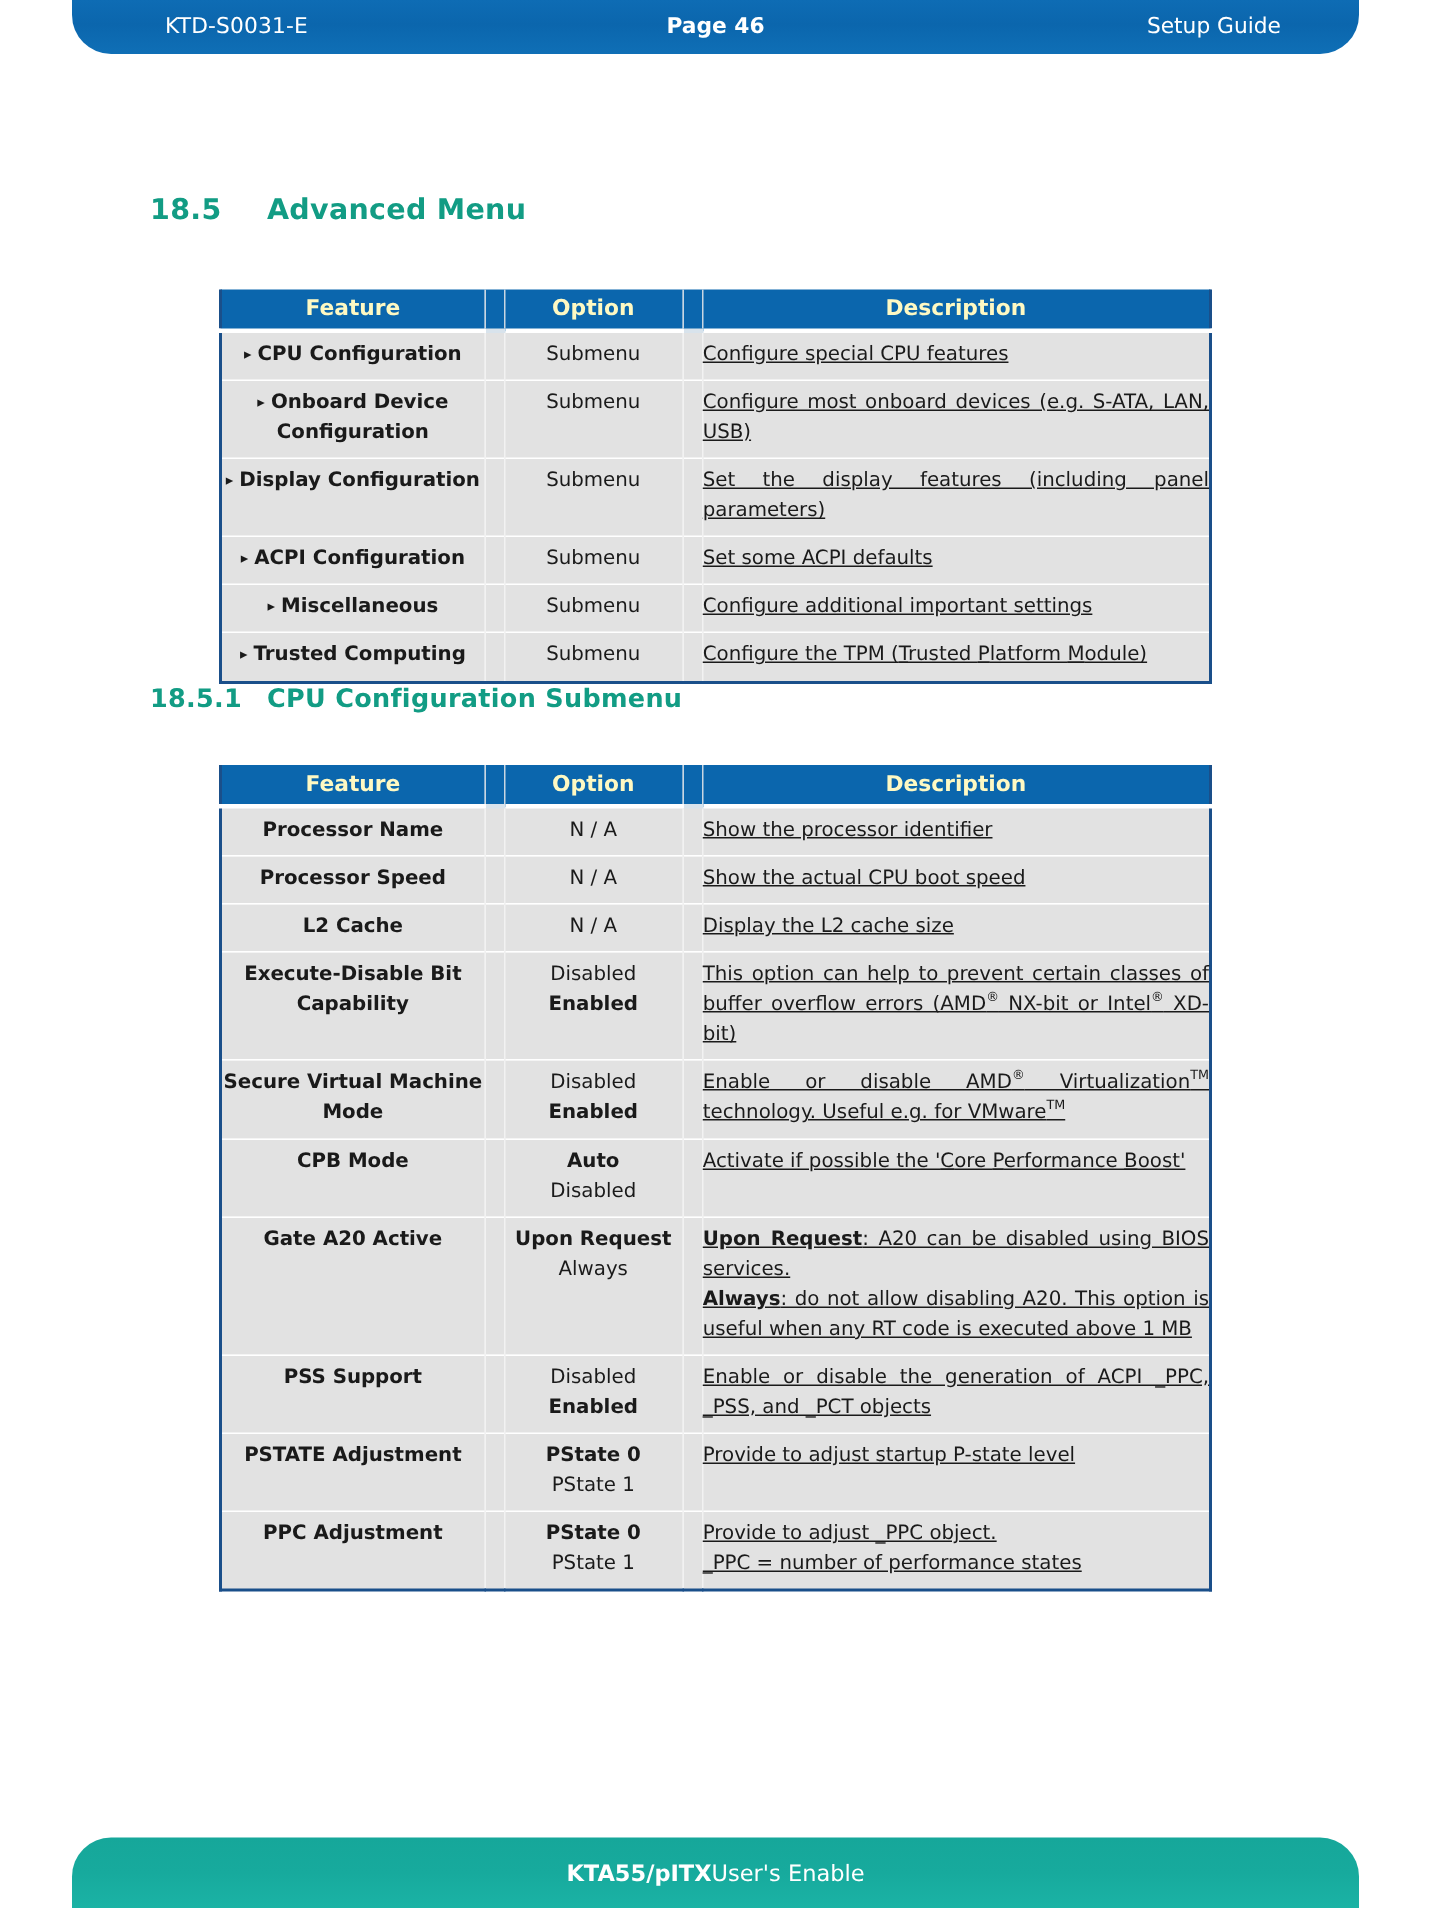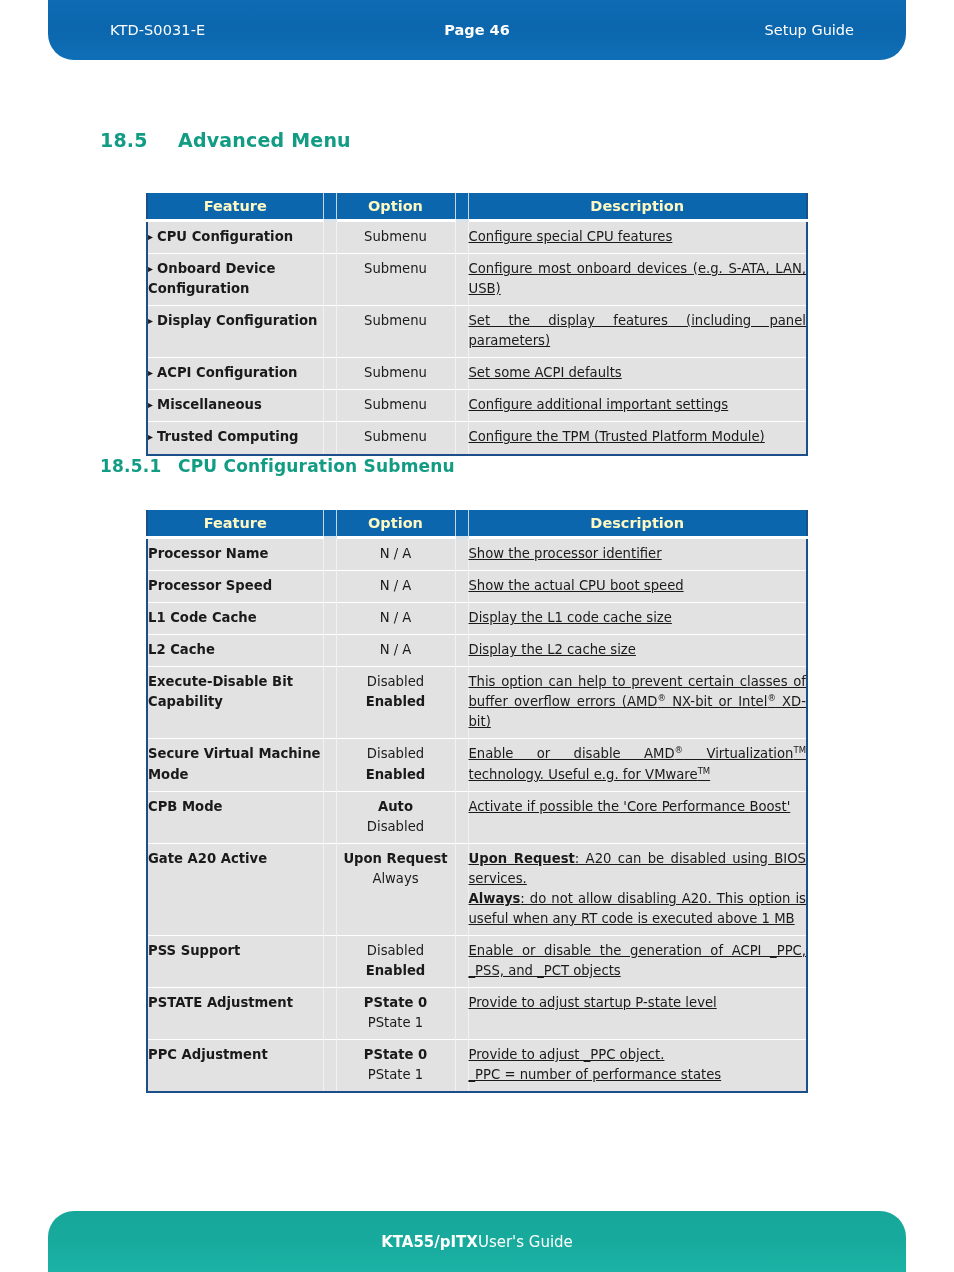--- a/index.html
+++ b/index.html
@@ -14,21 +14,21 @@
     font-family: "DejaVu Sans", sans-serif;
     overflow: hidden;
   }
 
   
   .page-header {
     position: absolute;
     left: 48px;
     top: 0;
     width: 858px;
-    height: 60px;
+    height: 36px;
     background: linear-gradient(180deg, #0e6cb4 0%, #0b66ad 45%, #0f6fb6 100%);
     border-bottom-left-radius: 26px;
     border-bottom-right-radius: 26px;
     color: #ffffff;
     display: flex;
     align-items: center;
   }
   .page-header .hdr-left {
     position: absolute;
     left: 62px;
@@ -47,21 +47,21 @@
     right: 52px;
     font-size: 14.5px;
   }
 
   
   .page-footer {
     position: absolute;
     left: 48px;
     bottom: 0;
     width: 858px;
-    height: 61px;
+    height: 47px;
     background: linear-gradient(180deg, #16a79a 0%, #17aa9d 50%, #1bb3a5 100%);
     border-top-left-radius: 26px;
     border-top-right-radius: 26px;
     color: #ffffff;
     display: flex;
     align-items: center;
     justify-content: center;
     font-size: 15px;
   }
   .page-footer .ft-bold { font-weight: bold; }
@@ -140,21 +140,21 @@
     font-size: 13.2px;
     color: #1a1a1a;
     vertical-align: top;
     padding: 5px 0 6px 0;
     border-top: 1px solid #ffffff;
     line-height: 1.52;
   }
   .doc-table tbody tr:first-child td { border-top: none; }
 
   td.feature {
-    text-align: left;
+    text-align: center;
     color: #0b5fa5;
     font-weight: bold;
     padding-left: 6px;
     padding-right: 10px;
     white-space: normal;
   }
   td.feature .tri {
     display: inline-block;
     margin-right: 4px;
     font-size: 10px;
@@ -326,31 +326,20 @@
           <td class="gapcell"></td>
           <td class="option">
             <span class="opt">N / A</span>
           </td>
           <td class="gapcell"></td>
           <td class="desc">
             <p>Show the actual CPU boot speed</p>
           </td>
         </tr>
         <tr>
-          <td class="feature">L1 Code Cache</td>
-          <td class="gapcell"></td>
-          <td class="option">
-            <span class="opt">N / A</span>
-          </td>
-          <td class="gapcell"></td>
-          <td class="desc">
-            <p>Display the L1 code cache size</p>
-          </td>
-        </tr>
-        <tr>
           <td class="feature">L2 Cache</td>
           <td class="gapcell"></td>
           <td class="option">
             <span class="opt">N / A</span>
           </td>
           <td class="gapcell"></td>
           <td class="desc">
             <p>Display the L2 cache size</p>
           </td>
         </tr>
@@ -440,14 +429,14 @@
             <p>_PPC = number of performance states</p>
           </td>
         </tr>
       </tbody>
   </table>
 
 </div>
 
 <div class="page-footer">
   <span class="ft-bold">KTA55/pITX</span>
-    <span> User's Guide</span>
+    <span> User's Enable</span>
 </div>
 
 </body></html>

